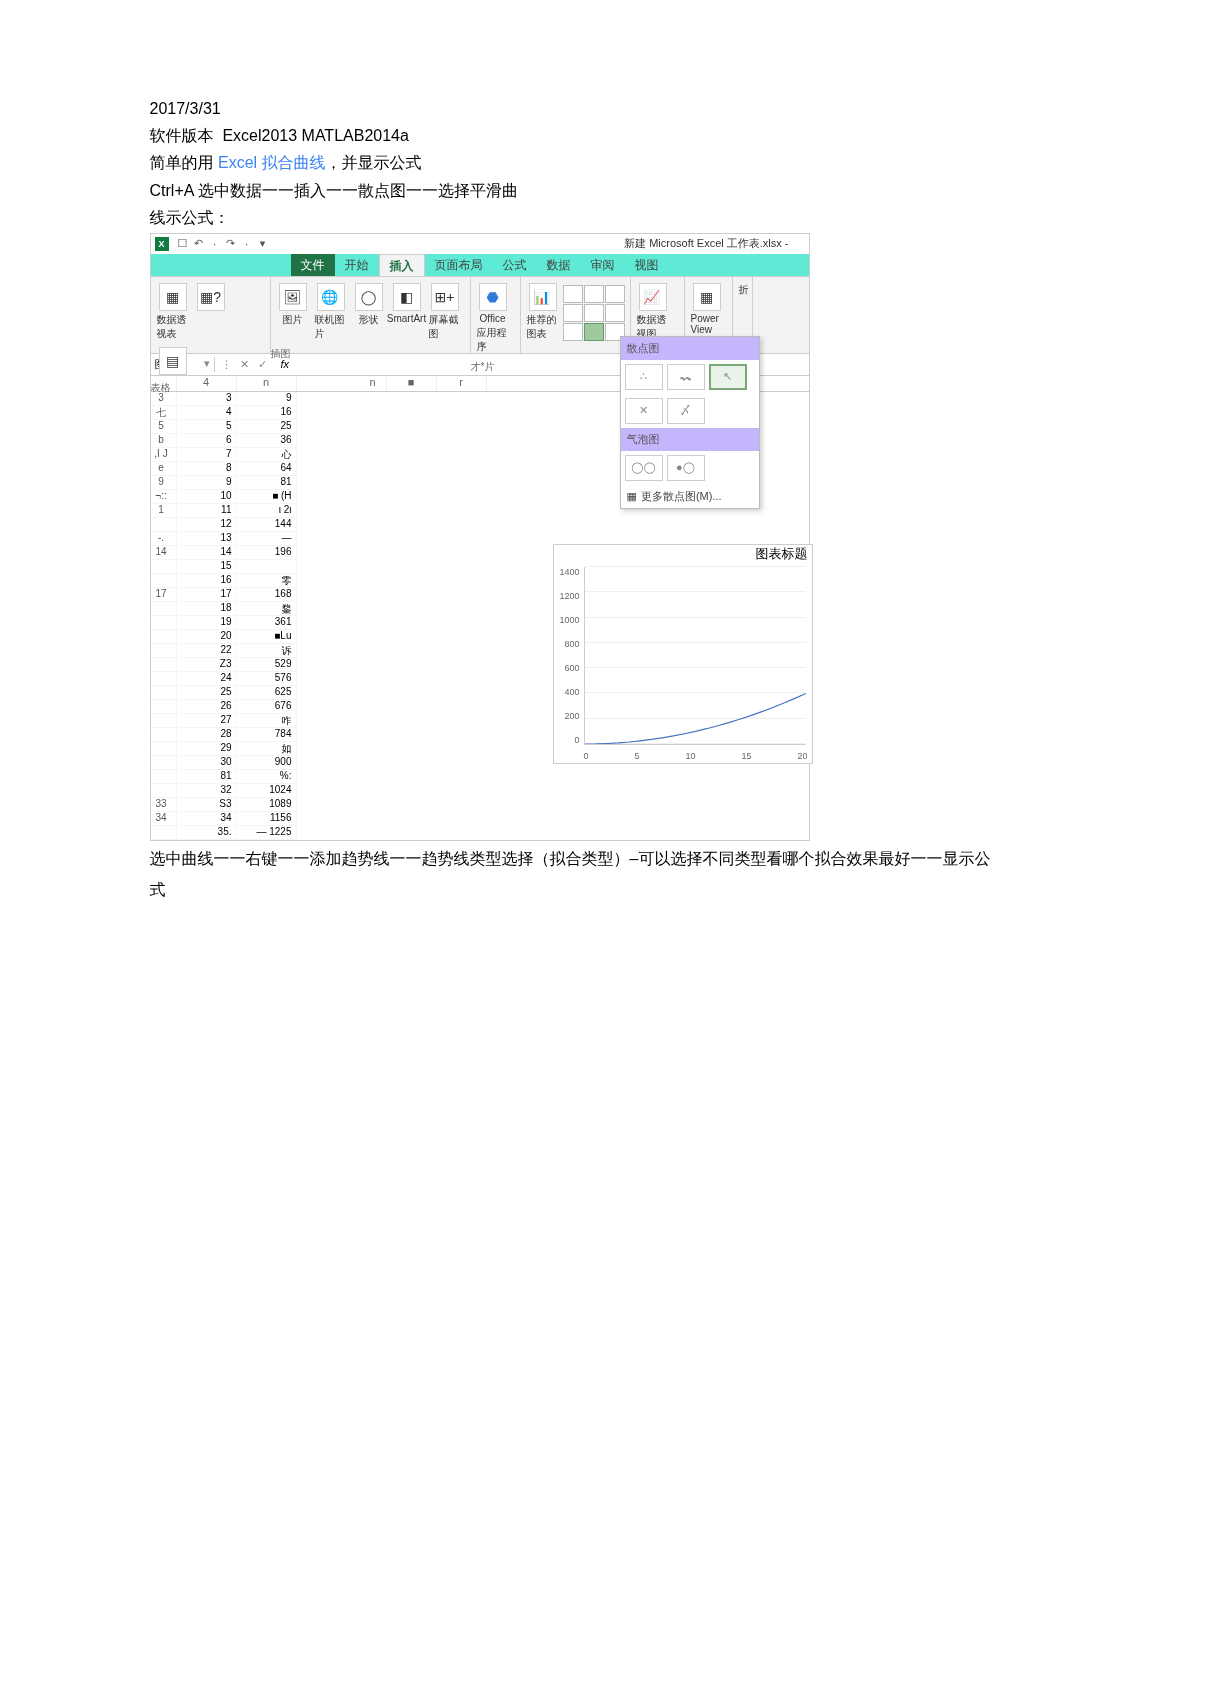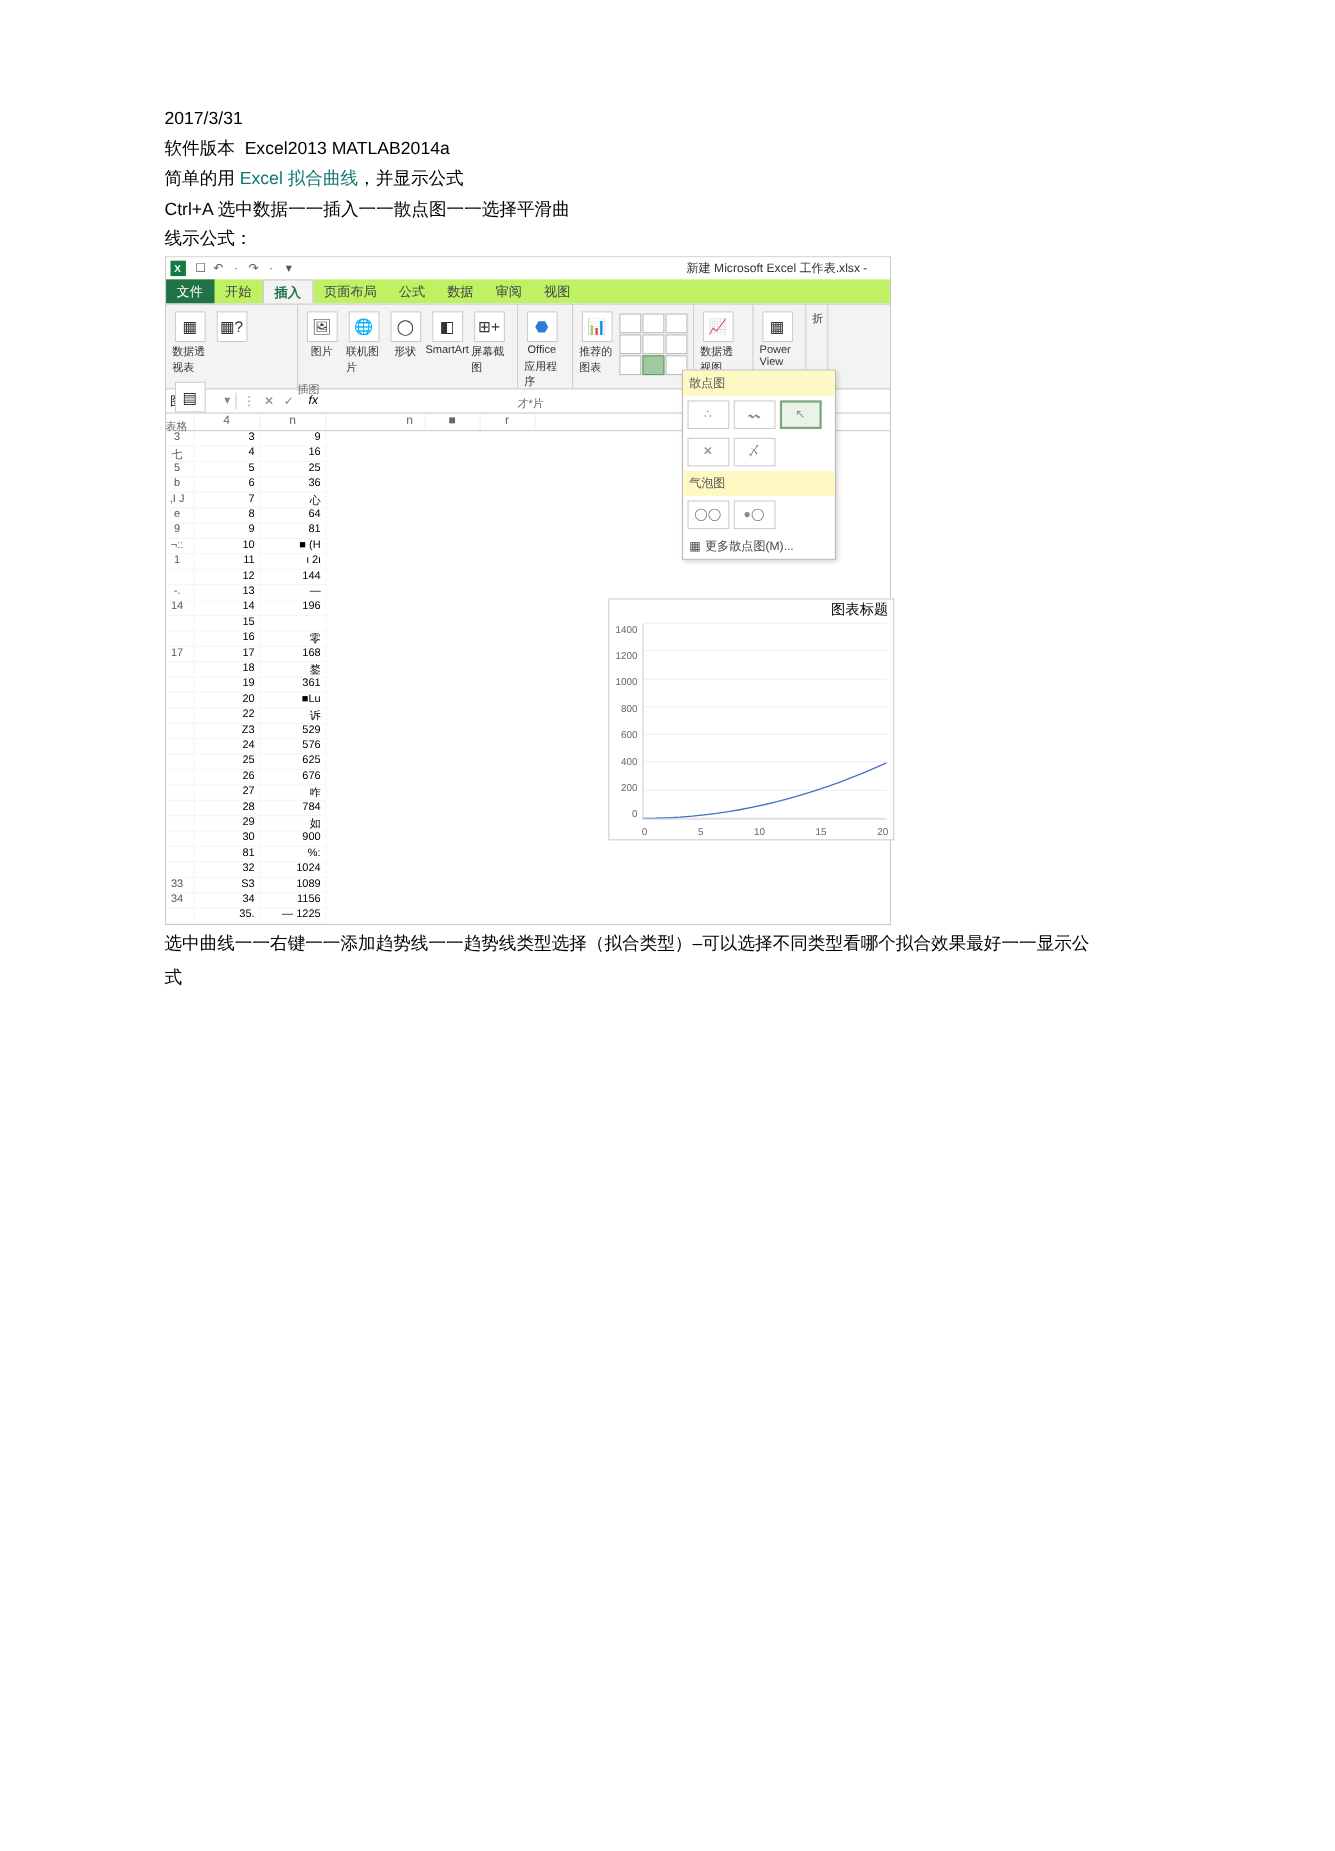--- a/index.html
+++ b/index.html
@@ -1,47 +1,47 @@
 <!DOCTYPE html>
 <html><head>
 <meta charset="utf-8">
 <style>
 * { margin:0; padding:0; box-sizing:border-box; }
 body { background:#fff; font-family:"Microsoft YaHei", Arial, sans-serif; font-size:16px; color:#000; }
 .page { width:1195px; height:1683px; margin:0 auto; padding:95px 140px 0 140px; position:relative; }
 .hdr-line { line-height:1.7; }
-.red { color:#0f766e; }
+.red { color:#3b82f6; }
 
 .excel { border:1px solid #ccc; margin-top:2px; width:660px; position:relative; zoom:1; }
 
 
 .qa { display:flex; align-items:center; height:20px; background:#fff; padding:0 4px; font-size:11px; }
 .qa .xl { width:14px; height:14px; background:#107c41; color:#fff; display:flex; align-items:center; justify-content:center; font-weight:bold; font-size:9px; margin-right:6px; }
 .qa .ic { width:16px; text-align:center; color:#555; padding:0 2px; }
 .qa .title { margin-left:auto; margin-right:16px; color:#333; }
 
 
-.tabs { display:flex; height:22px; background:#bef264; align-items:stretch; font-size:12px; }
+.tabs { display:flex; height:22px; background:#5eead4; align-items:stretch; font-size:12px;justify-content:center; }
 .tabs .tab { padding:3px 10px 0; color:#444; cursor:pointer; }
 .tabs .tab.file { background:#217346; color:#fff; }
 .tabs .tab.active { background:#f3f3f3; border:1px solid #ccc; border-bottom:none; color:#217346; font-weight:bold; }
 
 
 .ribbon { background:#f3f3f3; border-top:1px solid #ccc; display:flex; height:78px; border-bottom:1px solid #ccc; position:relative; overflow:visible; }
 .rgroup { border-right:1px solid #d0d0d0; display:flex; flex-direction:column; justify-content:space-between; height:100%; }
 .rgroup .btns { display:flex; padding:4px; gap:2px; flex-wrap:wrap; }
 .rgroup .lbl { font-size:10px; color:#666; padding-bottom:2px; }
 .bigbtn { width:36px; display:flex; flex-direction:column; align-items:center; font-size:10px; color:#333; gap:2px; padding:2px; }
 .bigbtn .i { width:28px; height:28px; background:#fff; border:1px solid #ccc; display:flex; align-items:center; justify-content:center; font-size:14px; }
 .smallgrid { display:grid; grid-template-columns:repeat(3,20px); grid-auto-rows:18px; gap:1px; padding-top:4px; }
 .smallgrid .si { background:#fff; border:1px solid #bbb; }
 
 
 .chart-panel { position:absolute; left:469px; top:102px; width:140px; background:#fff; border:1px solid #bbb; box-shadow:2px 2px 5px rgba(0,0,0,.2); z-index:10; font-size:11px; }
-.chart-panel .sect { padding:4px 6px; color:#555; background:#fef9c3;font-family:Liberation Serif, serif; }
+.chart-panel .sect { padding:4px 6px; color:#555; background:#c4b5fd;font-family:Liberation Serif, serif; }
 .chart-panel .row { display:flex; padding:4px; gap:4px; }
 .chart-panel .opt { width:38px; height:26px; border:1px solid #ccc; display:flex; align-items:center; justify-content:center; color:#888; font-size:11px; cursor:pointer; }
 .chart-panel .opt.sel { border:2px solid #7aa87a; background:#eaf3ea; }
 .chart-panel .more { padding:4px 6px; color:#444; cursor:pointer; display:flex; align-items:center; gap:4px; }
 
 
 .fbar { display:flex; height:22px; align-items:center; border-bottom:1px solid #ccc; font-size:11px; }
 .fbar .nb { width:64px; padding:0 4px; display:flex; justify-content:space-between; border-right:1px solid #ccc; }
 .fbar .nb .dd { color:#888; }
 .fbar .fb-btns { display:flex; padding:0 4px; gap:2px; color:#888; }

